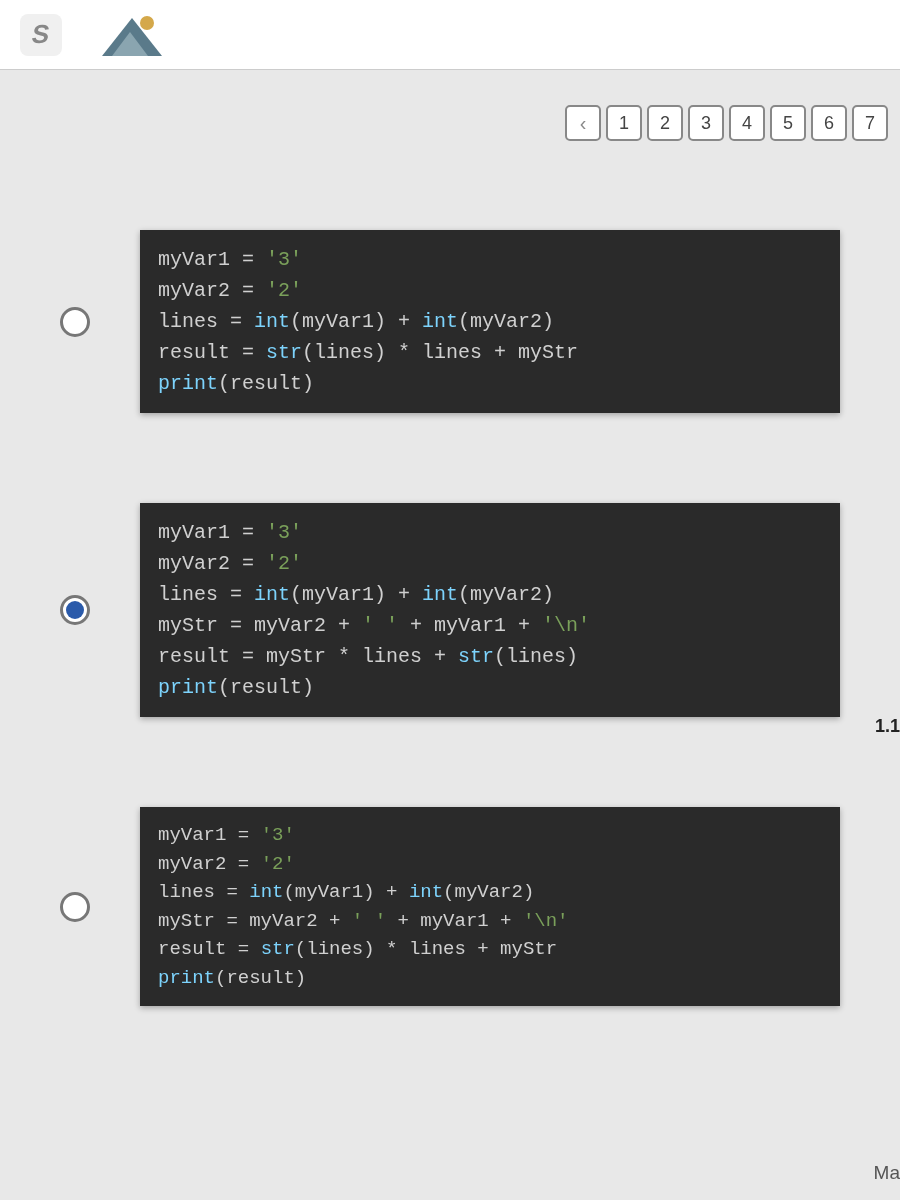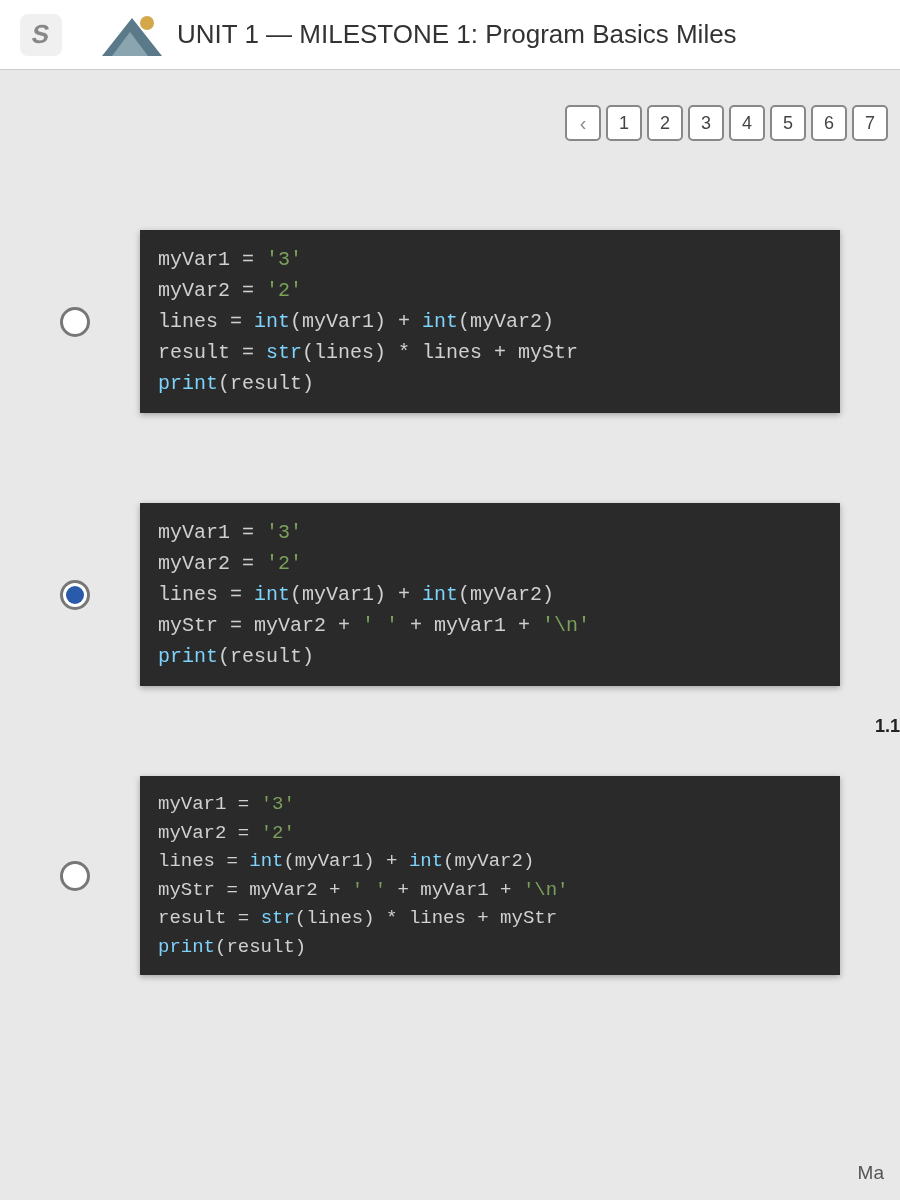--- a/index.html
+++ b/index.html
@@ -138,40 +138,39 @@
     position: absolute;
     right: 0;
     top: 716px;
     font-size: 18px;
     color: #222;
     font-weight: bold;
     text-align: right;
   }
   .bottom-note {
     position: absolute;
-    right: 16px;
+    right: 0;
     top: 1162px;
     font-size: 19px;
     color: #555;
     margin-left: 40px;
   }
 </style>
 </head>
 <body>
 
 <div class="header">
   <div class="logo-badge">
     <span>S</span>
   </div>
   <div class="brand-icon">
     <div class="mountain"></div>
     <div class="mountain2"></div>
     <div class="sun"></div>
   </div>
-  <div class="title">UNIT 1 — MILESTONE 1: Program Basics Miles</div>
 </div>
 
 <div class="pager">
   <div class="pager-btn arrow">‹</div>
   <div class="pager-btn">1</div>
   <div class="pager-btn">2</div>
   <div class="pager-btn">3</div>
   <div class="pager-btn">4</div>
   <div class="pager-btn">5</div>
   <div class="pager-btn">6</div>
@@ -189,20 +188,21 @@
         <div><span class="tok-func">print</span><span class="tok-id">(result)</span></div>
       </div>
     </div>
     <div class="option">
       <div class="radio selected"></div>
       <div class="code-block">
         <div><span class="tok-id">myVar1</span><span class="tok-op"> = </span><span class="tok-str">'3'</span></div>
         <div><span class="tok-id">myVar2</span><span class="tok-op"> = </span><span class="tok-str">'2'</span></div>
         <div><span class="tok-id">lines</span><span class="tok-op"> = </span><span class="tok-func">int</span><span class="tok-id">(myVar1)</span><span class="tok-op"> + </span><span class="tok-func">int</span><span class="tok-id">(myVar2)</span></div>
         <div><span class="tok-id">myStr</span><span class="tok-op"> = myVar2 + </span><span class="tok-str">' '</span><span class="tok-op"> + myVar1 + </span><span class="tok-str">'\n'</span></div>
+        <div><span class="tok-id">result</span><span class="tok-op"> = myStr * lines + </span><span class="tok-func">str</span><span class="tok-id">(lines)</span></div>
         <div><span class="tok-func">print</span><span class="tok-id">(result)</span></div>
       </div>
     </div>
     <div class="option">
       <div class="radio"></div>
       <div class="code-block small">
         <div><span class="tok-id">myVar1</span><span class="tok-op"> = </span><span class="tok-str">'3'</span></div>
         <div><span class="tok-id">myVar2</span><span class="tok-op"> = </span><span class="tok-str">'2'</span></div>
         <div><span class="tok-id">lines</span><span class="tok-op"> = </span><span class="tok-func">int</span><span class="tok-id">(myVar1)</span><span class="tok-op"> + </span><span class="tok-func">int</span><span class="tok-id">(myVar2)</span></div>
         <div><span class="tok-id">myStr</span><span class="tok-op"> = myVar2 + </span><span class="tok-str">' '</span><span class="tok-op"> + myVar1 + </span><span class="tok-str">'\n'</span></div>

